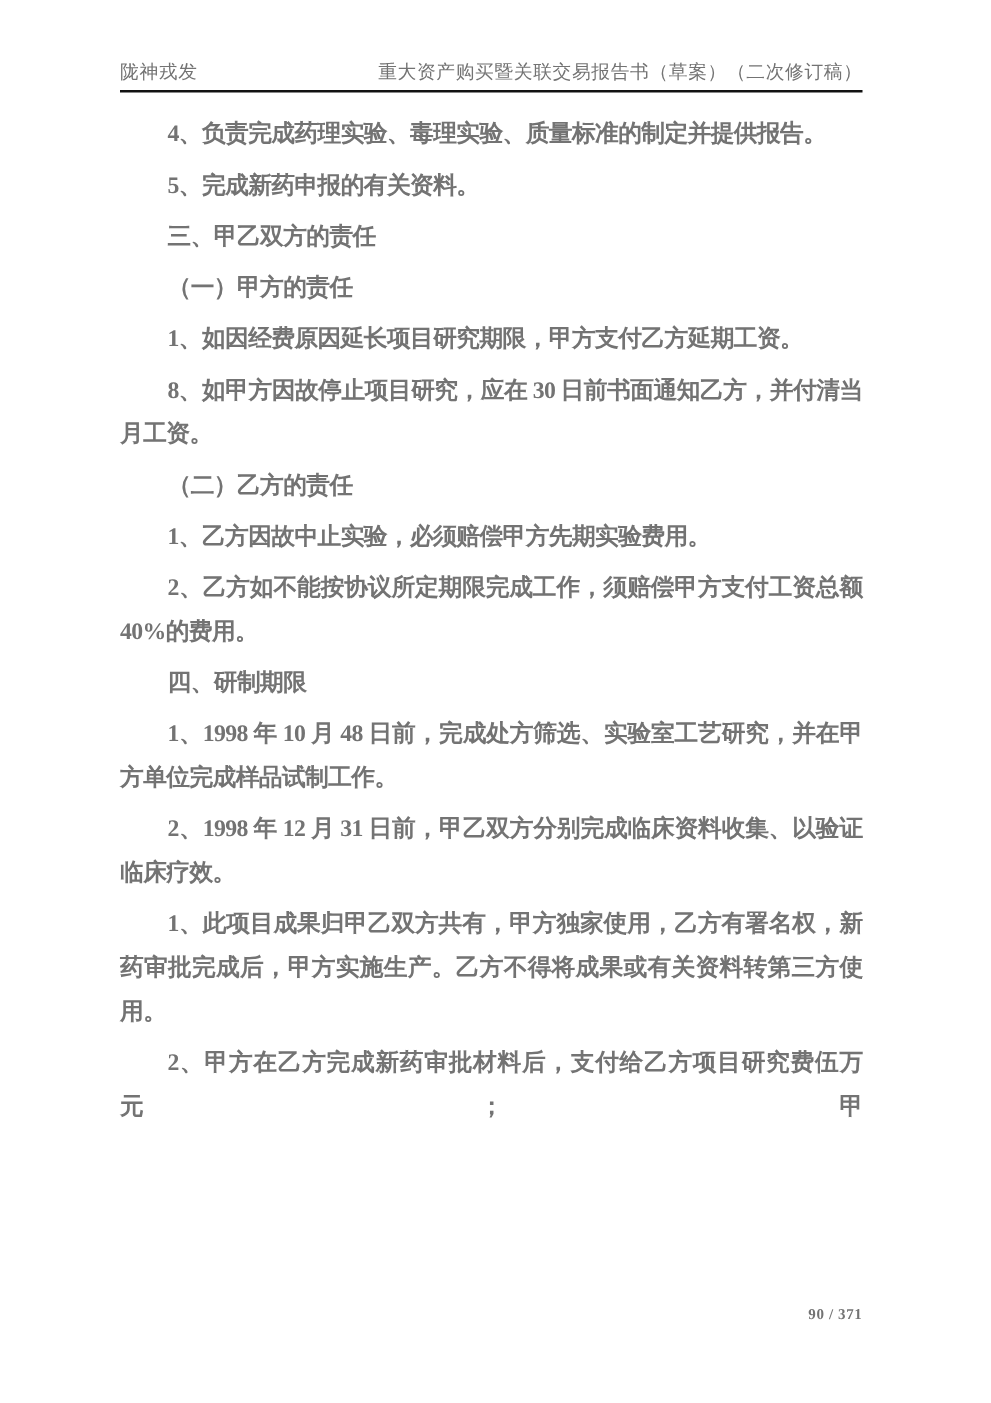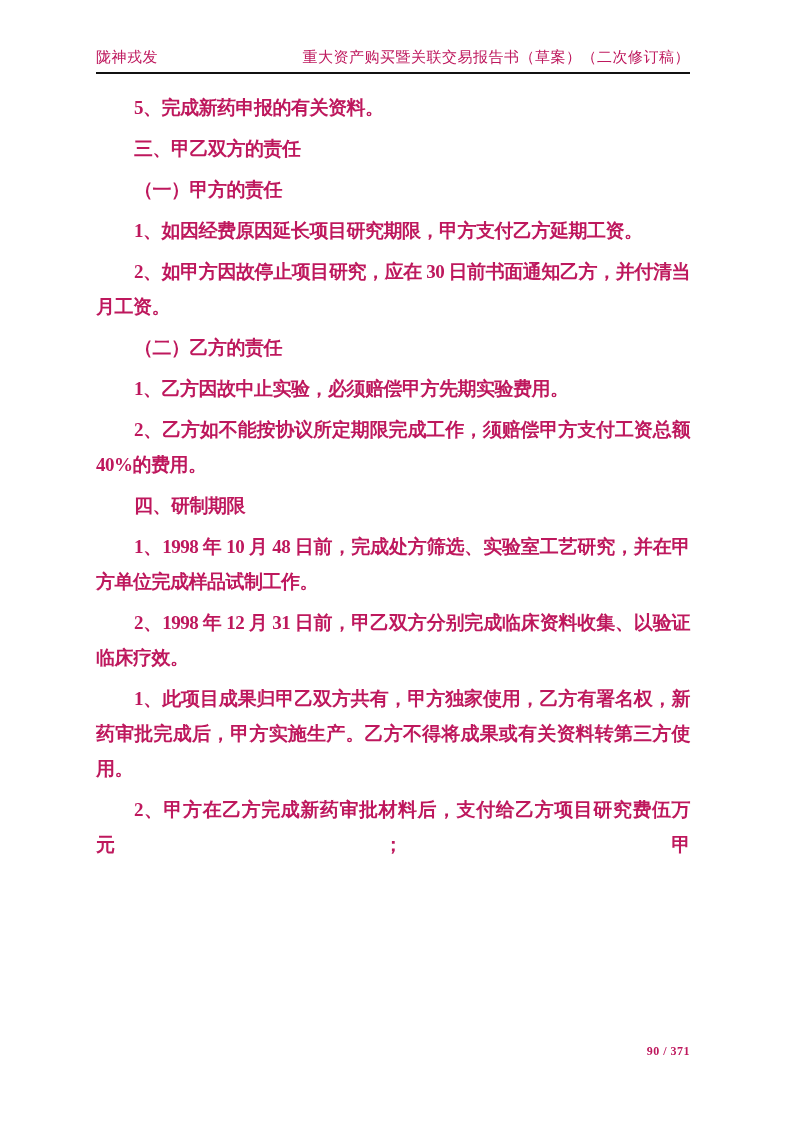--- a/index.html
+++ b/index.html
@@ -5,21 +5,21 @@
   html, body {
     margin: 0;
     padding: 0;
     background: #ffffff;
   }
   .page {
     position: relative;
     width: 793px;
     height: 1122px;
     background: #ffffff;
-    color: #be185d;
+    color: #737373;
     font-family: "Liberation Serif", "DejaVu Serif", serif;
     overflow: hidden;
   }
   .header {
     position: absolute;
     top: 48px;
     left: 96px;
     right: 103px;
     display: flex;
     justify-content: space-between;
@@ -62,25 +62,26 @@
 <body>
 
 <div class="page">
 
   <div class="header">
     <span class="left">陇神戎发</span>
     <span class="right">重大资产购买暨关联交易报告书（草案）（二次修订稿）</span>
   </div>
 
   <div class="content">
+    <p>4、负责完成药理实验、毒理实验、质量标准的制定并提供报告。</p>
     <p>5、完成新药申报的有关资料。</p>
     <p>三、甲乙双方的责任</p>
     <p>（一）甲方的责任</p>
     <p>1、如因经费原因延长项目研究期限，甲方支付乙方延期工资。</p>
-    <p>2、如甲方因故停止项目研究，应在 30 日前书面通知乙方，并付清当月工资。</p>
+    <p>8、如甲方因故停止项目研究，应在 30 日前书面通知乙方，并付清当月工资。</p>
     <p>（二）乙方的责任</p>
     <p>1、乙方因故中止实验，必须赔偿甲方先期实验费用。</p>
     <p>2、乙方如不能按协议所定期限完成工作，须赔偿甲方支付工资总额 40%的费用。</p>
     <p>四、研制期限</p>
     <p>1、1998 年 10 月 48 日前，完成处方筛选、实验室工艺研究，并在甲方单位完成样品试制工作。</p>
     <p>2、1998 年 12 月 31 日前，甲乙双方分别完成临床资料收集、以验证临床疗效。</p>
     <p>1、此项目成果归甲乙双方共有，甲方独家使用，乙方有署名权，新药审批完成后，甲方实施生产。乙方不得将成果或有关资料转第三方使用。</p>
     <p class="fill">2、甲方在乙方完成新药审批材料后，支付给乙方项目研究费伍万元；甲</p>
   </div>
 

